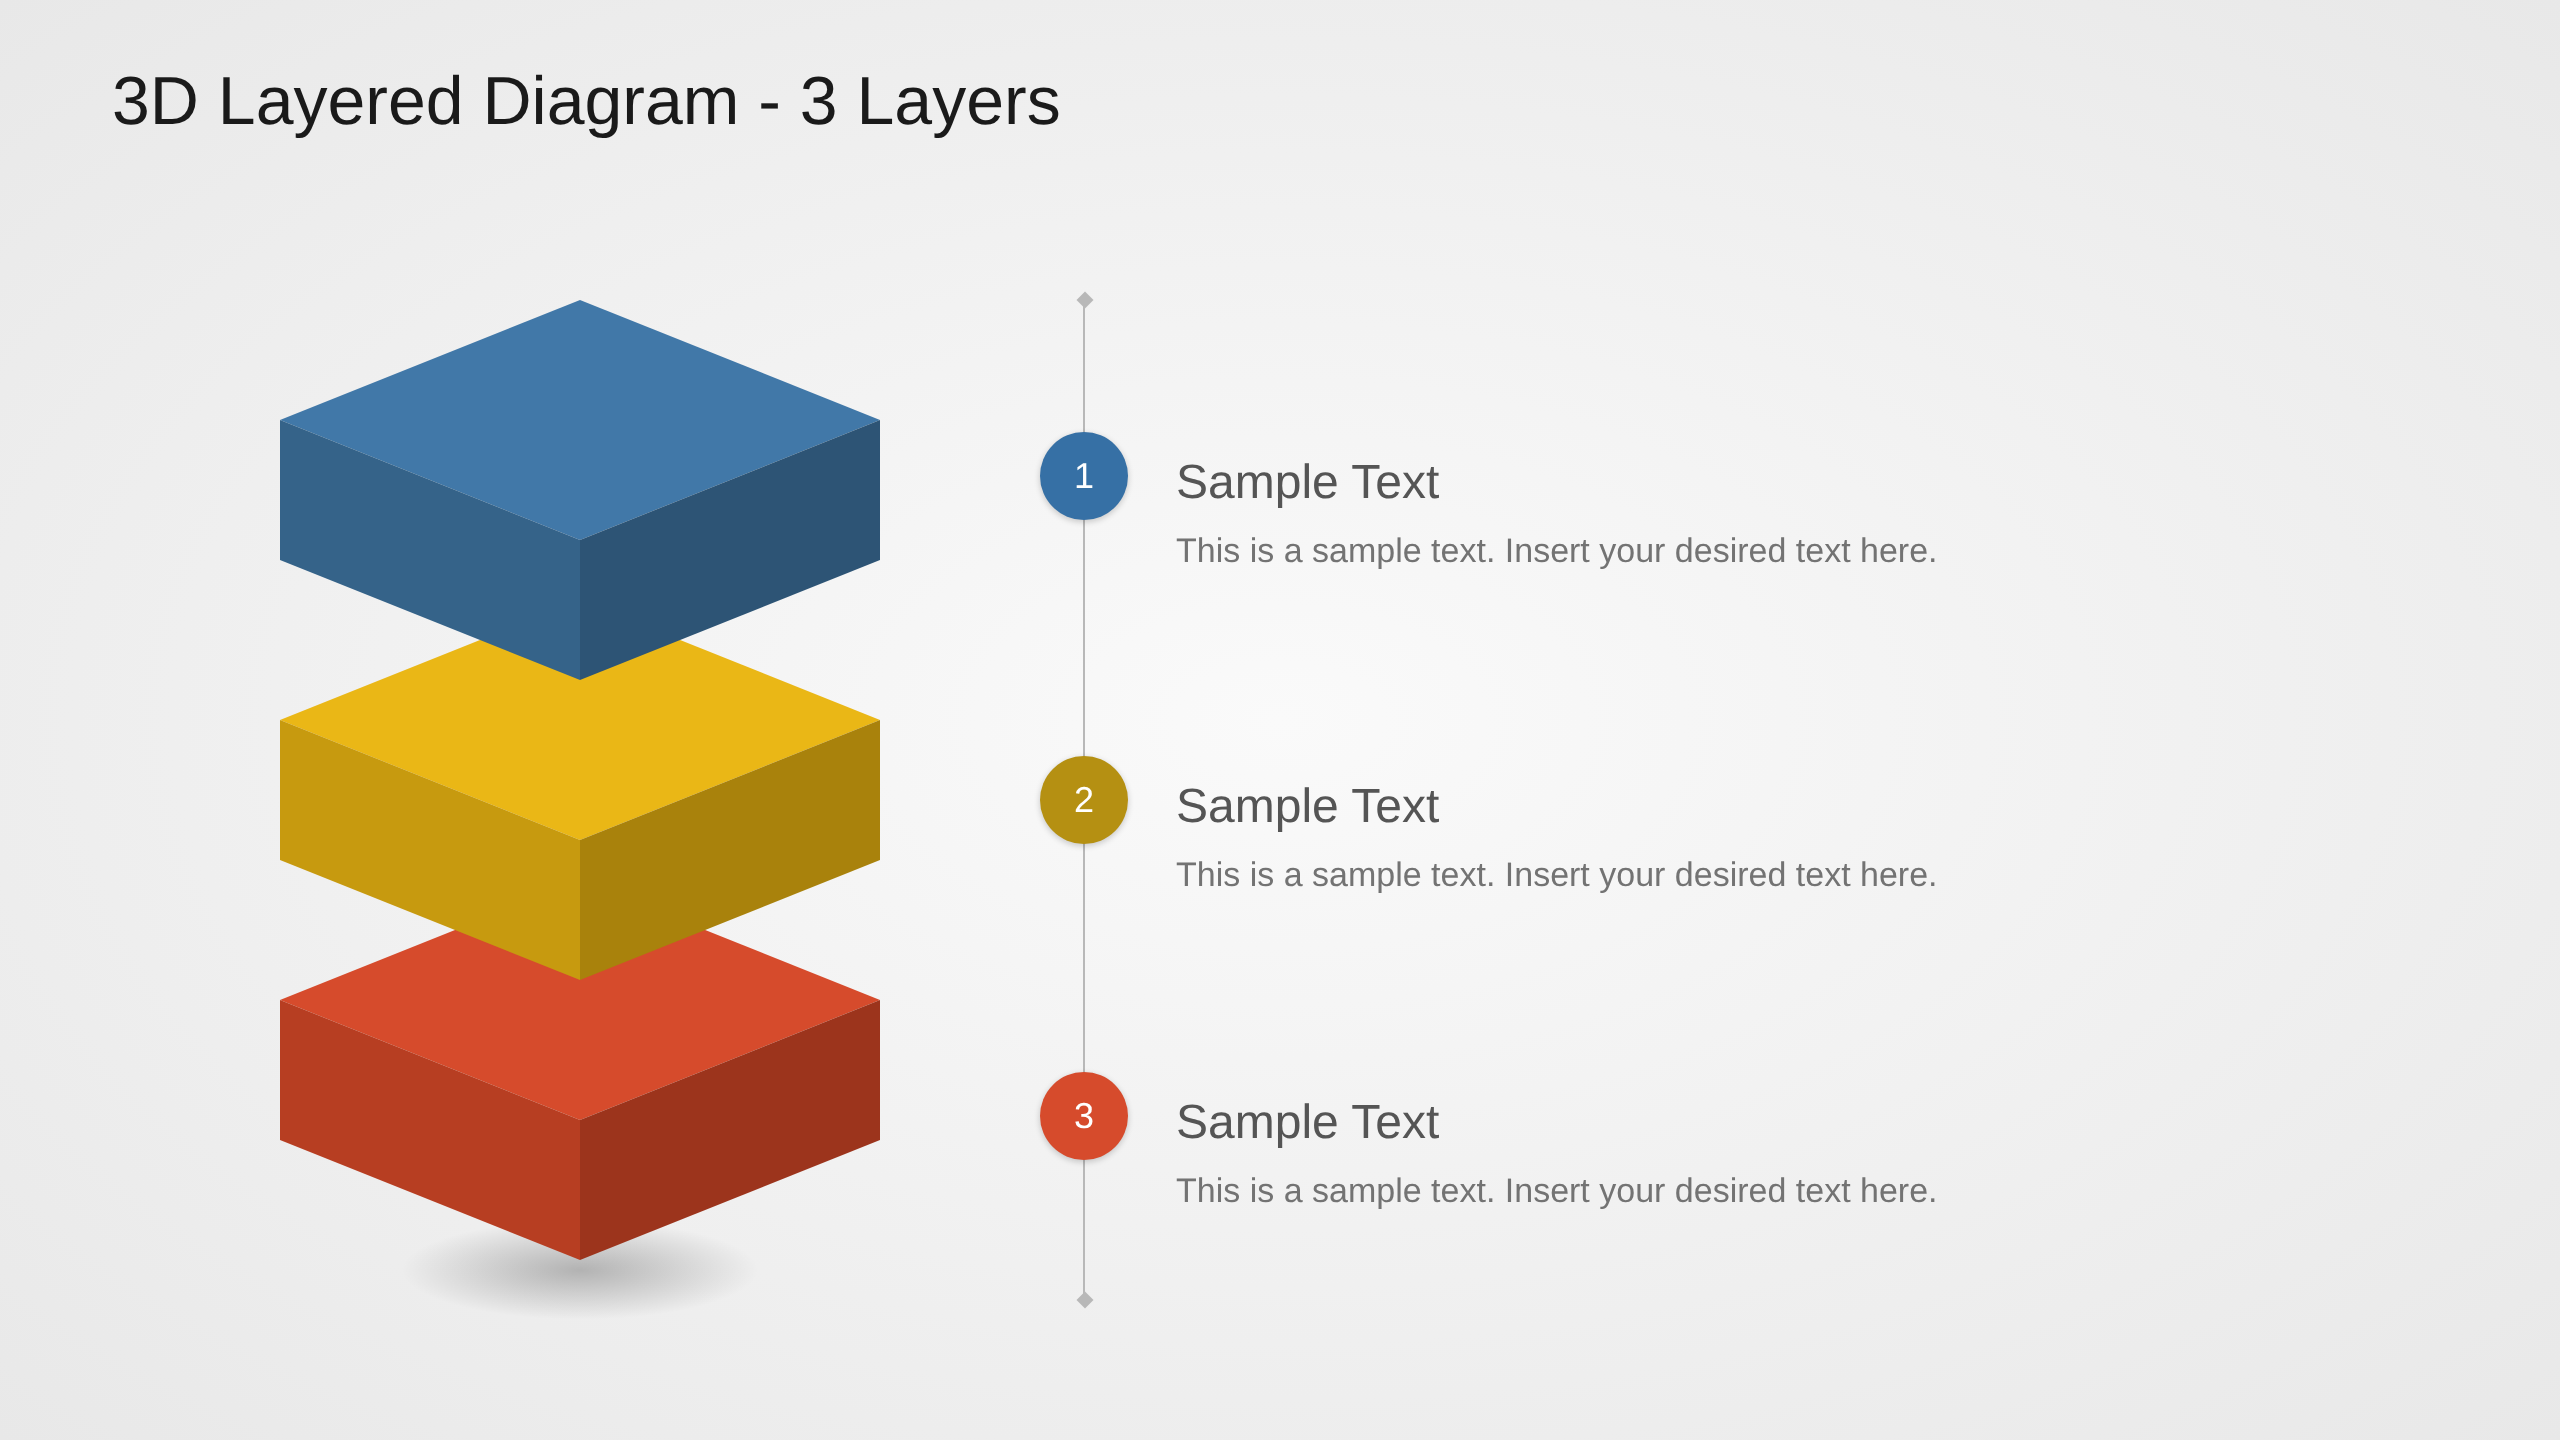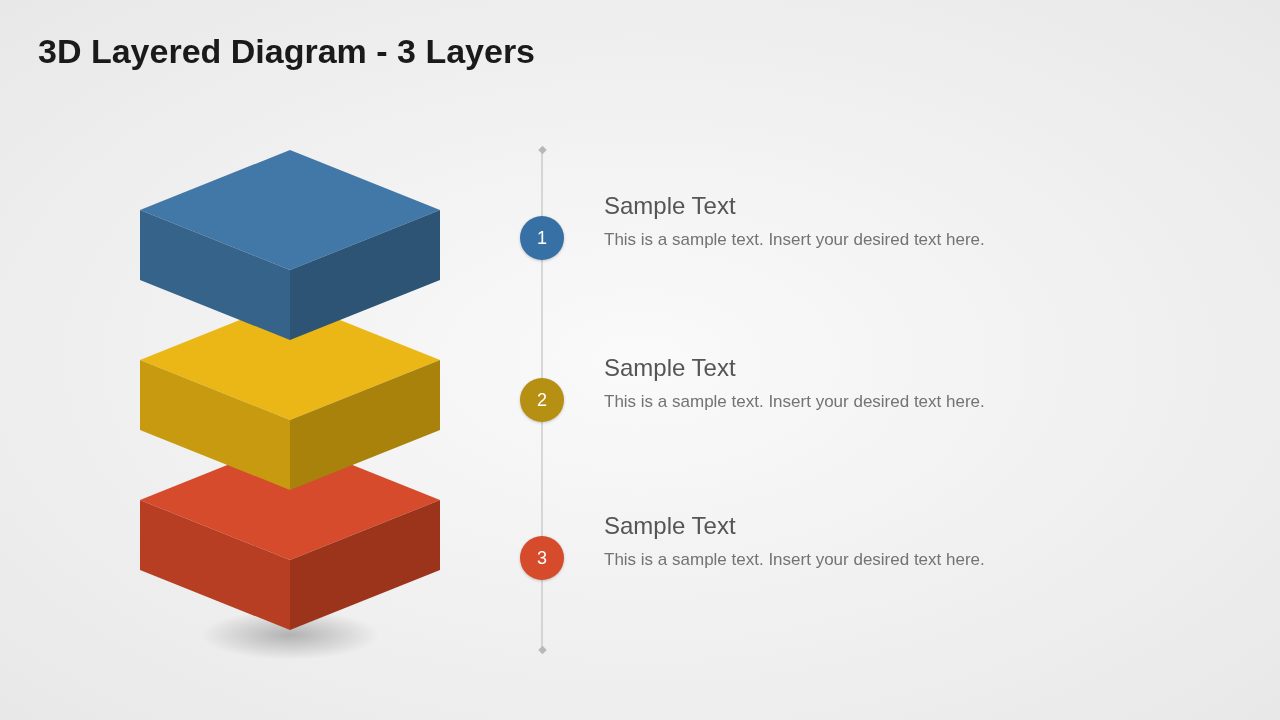--- a/index.html
+++ b/index.html
@@ -7,23 +7,23 @@
       width: 1280px;
       height: 720px;
       background: radial-gradient(ellipse at center, #fafafa 0%, #e8e8e8 100%);
       font-family: "Segoe UI", Arial, sans-serif;
       position: relative;
       overflow: hidden;
     }
     .title {
       position: absolute;
       top: 32px;
-      left: 38px;
+      left: 56px;
       font-size: 34px;
-      font-weight: 700;
+      font-weight: 400;
       color: #1a1a1a;
     }
     .diagram-area {
       position: absolute;
       left: 100px;
       top: 130px;
       width: 380px;
       height: 550px;
     }
     .layer {
@@ -78,22 +78,23 @@
       border-radius: 50%;
       display: flex;
       align-items: center;
       justify-content: center;
       color: #fff;
       font-size: 18px;
       box-shadow: 0 1px 3px rgba(0,0,0,0.2);
     }
     .text-area {
       position: absolute;
-      left: 604px;
+      left: 588px;
       width: 400px;
+      margin-top: 36px;
     }
     .text-title {
       font-size: 24px;
       color: #555;
       font-weight: 400;
       margin-bottom: 8px;
     }
     .text-desc {
       font-size: 17px;
       color: #737373;

